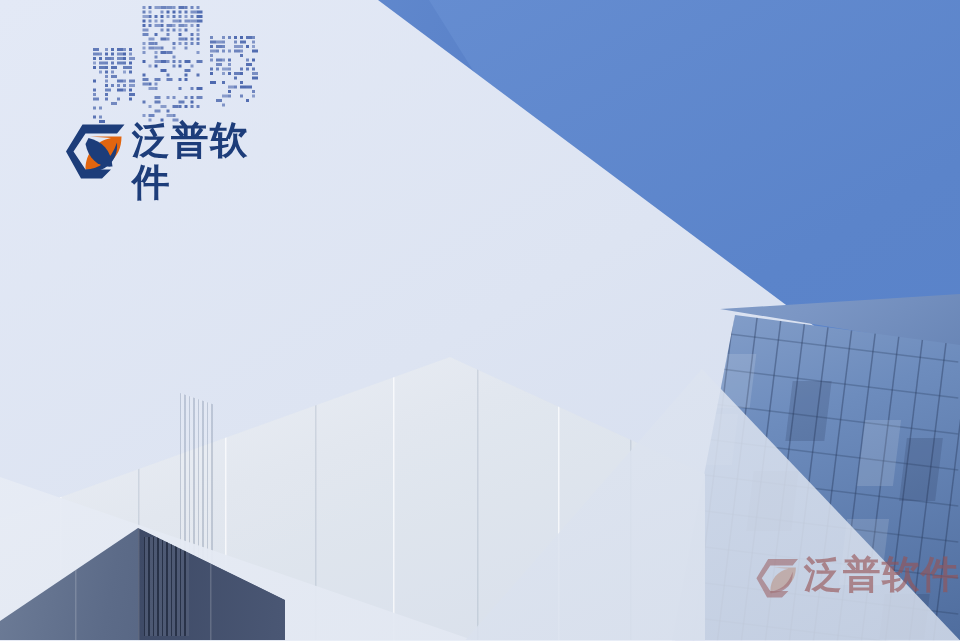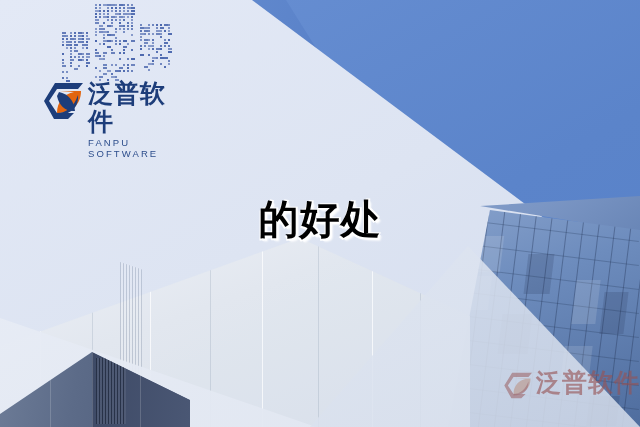--- a/index.html
+++ b/index.html
@@ -487,26 +487,24 @@
     <div class="logo-mark">
       <svg viewBox="0 0 40 38" width="40" height="38">
         <path d="M11 1 L39 1 L34 7 L13 7 L5 19 L13 31 L30 31 L24 37 L10 37 L0 19 Z" fill="#1d3d7a"></path>
         <path d="M16 9 L37 9 C37 24 26 31 13 31 C13 20 20 12 30 10 Z" fill="#e2650f"></path>
         <path d="M15 10 C24 12 30 18 31 29 C22 30 15 24 13 14 Z" fill="#1d3d7a"></path>
         <path d="M13 31 C22 31 30 25 34 13 C35 26 26 33 13 33 Z" fill="#1d3d7a"></path>
       </svg>
     </div>
     <div class="logo-txt">
       <div class="logo-cn">泛普软件</div>
-      <div class="logo-en">FANPU SOFTWARE</div>
     </div>
   </div>
 
   <div class="headline">
-    <span class="ln">的好处</span>
   </div>
 
   <div class="wm">
     <div class="wm-row">
       <div class="wm-mark">
         <svg viewBox="0 0 40 38" width="29" height="27">
           <path d="M11 1 L39 1 L34 7 L13 7 L5 19 L13 31 L30 31 L24 37 L10 37 L0 19 Z" fill="rgba(150,82,84,.70)"></path>
           <path d="M16 9 L37 9 C37 24 26 31 13 31 C13 20 20 12 30 10 Z" fill="rgba(186,140,120,.72)"></path>
           <path d="M13 31 C22 31 30 25 34 13 C35 26 26 33 13 33 Z" fill="rgba(150,82,84,.70)"></path>
         </svg>

